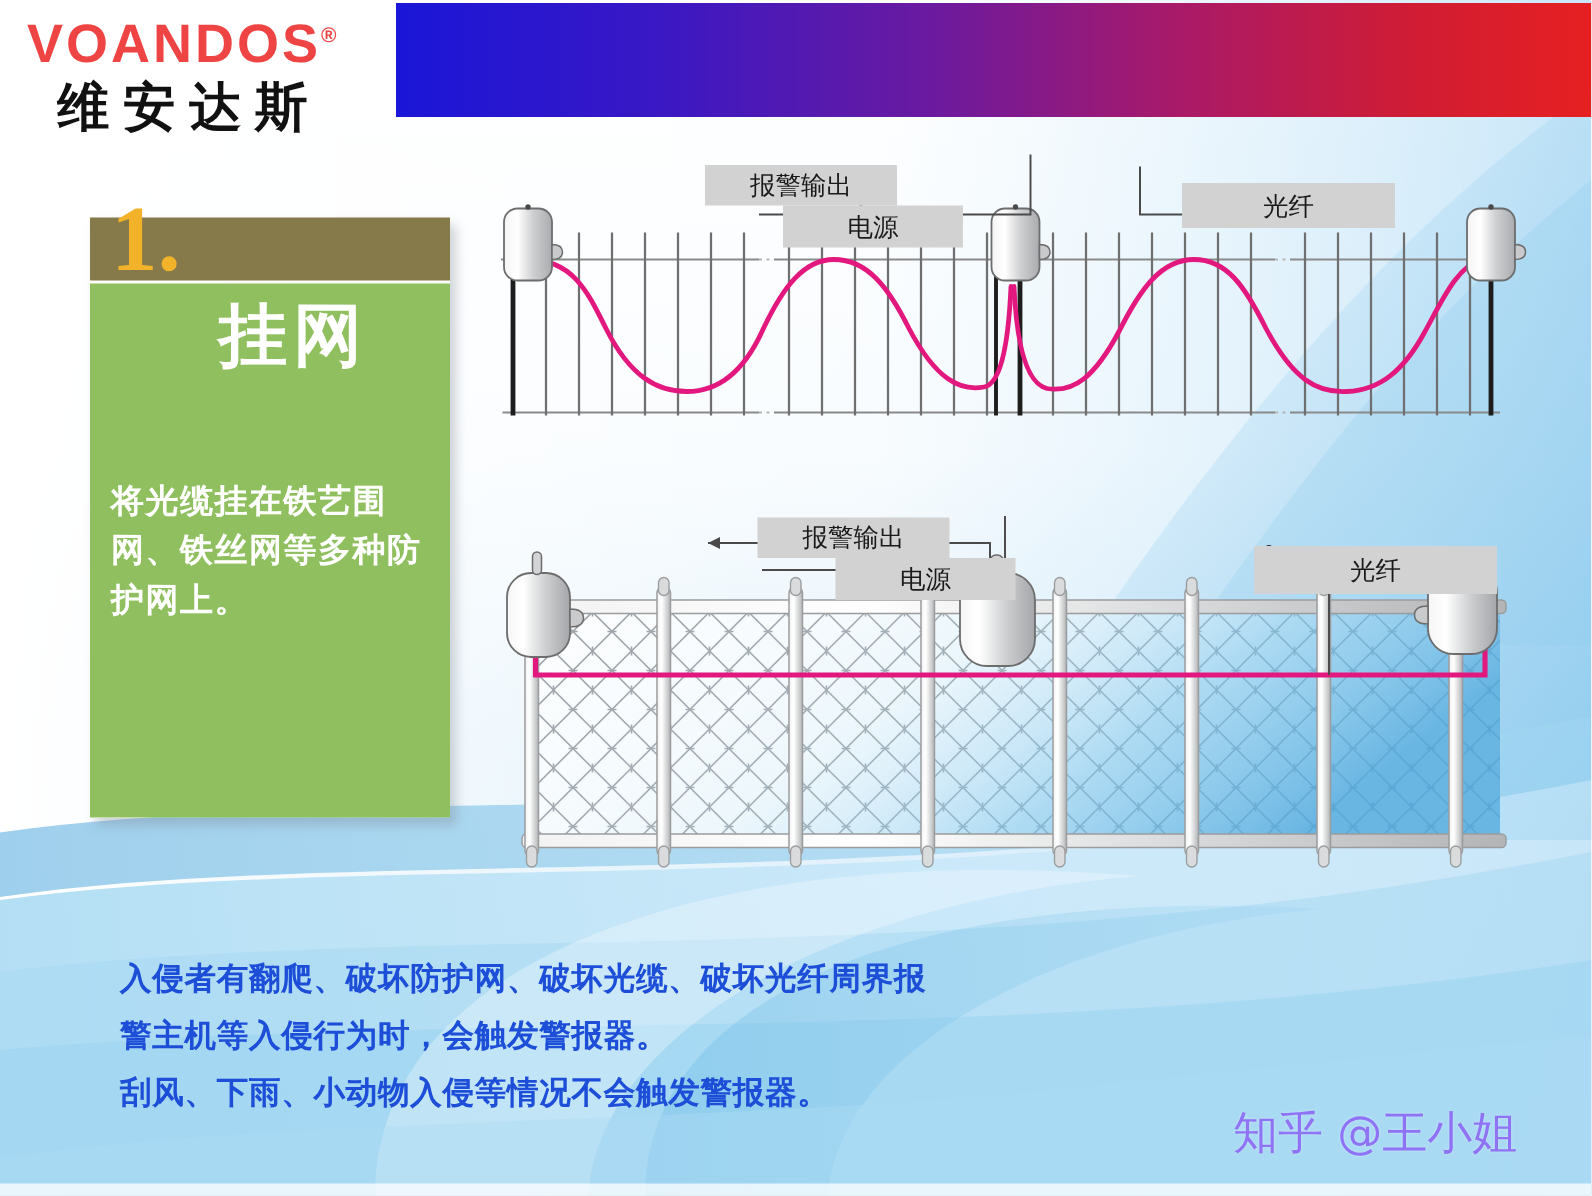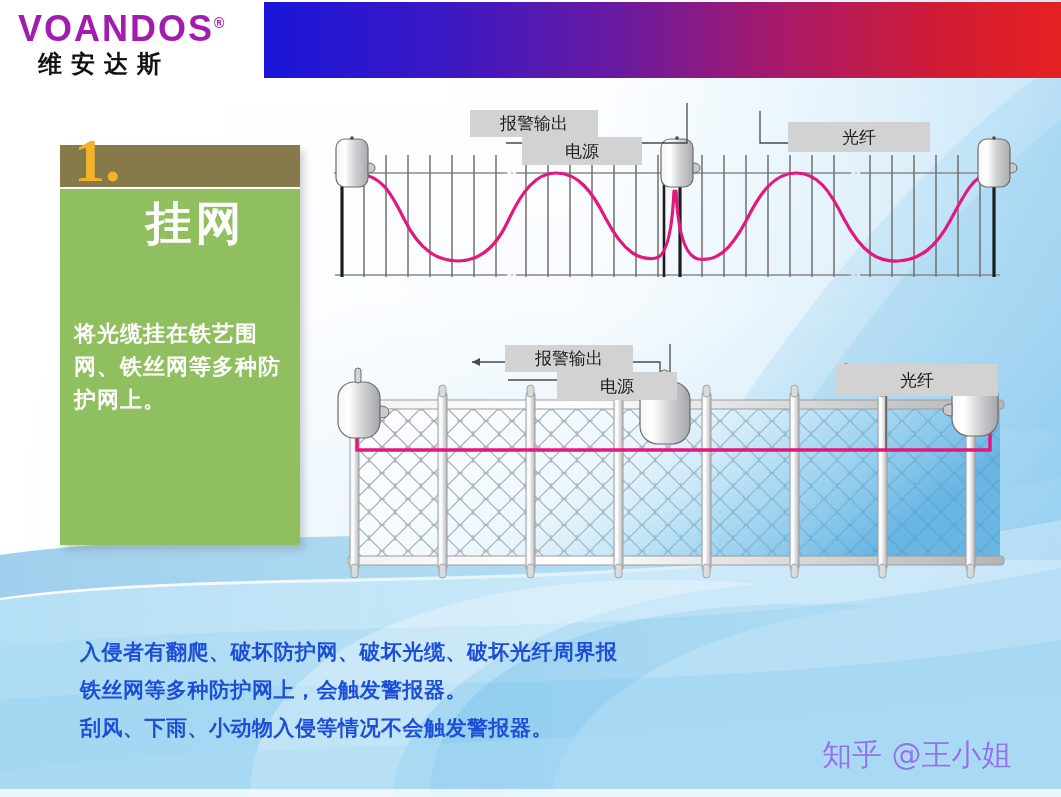--- a/index.html
+++ b/index.html
@@ -10,24 +10,24 @@
   }
   .slide{position:absolute;inset:0;width:1061px;height:797px;overflow:hidden;background:#fff;}
 
   
   .bg{position:absolute;inset:0;}
   .bg-svg{position:absolute;inset:0;width:1061px;height:797px;display:block;}
 
   
   .header{position:absolute;left:0;top:0;width:1061px;height:80px;z-index:5;}
   .logo-panel{position:absolute;left:0;top:0;width:264px;height:80px;background:#ffffff;}
-  .logo-en{position:absolute;left:18px;top:8px;font-size:36px;font-weight:bold;color:#a21caf;
+  .logo-en{position:absolute;left:18px;top:8px;font-size:36px;font-weight:bold;color:#ef4444;
            letter-spacing:2px;font-family:"Liberation Sans",sans-serif;white-space:nowrap;}
   .logo-reg{font-size:14px;vertical-align:super;}
-  .logo-cn{position:absolute;left:38px;top:48px;font-size:24px;font-weight:bold;color:#111;
+  .logo-cn{position:absolute;left:38px;top:48px;font-size:35px;font-weight:bold;color:#111;
            letter-spacing:9px;font-family:"DejaVu Sans",sans-serif;white-space:nowrap;}
   .gradbar{position:absolute;left:264px;top:2px;width:797px;height:76px;
            background:linear-gradient(90deg,#1a16d8 0%,#3a18c4 22%,#6b1a9f 45%,#a81a6a 65%,#d01c34 85%,#e62021 100%);}
 
   
   .card{position:absolute;left:60px;top:145px;width:240px;height:400px;z-index:6;
         box-shadow:4px 5px 7px rgba(120,130,140,.35);}
   .card-head{position:absolute;left:0;top:0;width:240px;height:42px;background:#86794a;}
   .card-num{position:absolute;left:14px;top:-16px;font-size:62px;line-height:62px;font-weight:bold;
             color:#f2b32b;font-family:"Liberation Serif",serif;z-index:2;}
@@ -330,19 +330,19 @@
   <div class="callout" id="callout-alarm-top">报警输出</div>
   <div class="callout" id="callout-power-top">电源</div>
   <div class="callout" id="callout-fiber-top">光纤</div>
 
   <div class="callout" id="callout-alarm-bottom">报警输出</div>
   <div class="callout" id="callout-power-bottom">电源</div>
   <div class="callout" id="callout-fiber-bottom">光纤</div>
 
   <div class="bottom-text">
     <div>入侵者有翻爬、破坏防护网、破坏光缆、破坏光纤周界报</div>
-    <div>铁丝网等多种防护网上，会触发警报器。</div>
+    <div>警主机等入侵行为时，会触发警报器。</div>
     <div>刮风、下雨、小动物入侵等情况不会触发警报器。</div>
   </div>
 
   <div class="watermark">知乎 @王小姐</div>
 
 </div>
 
 </body></html>

